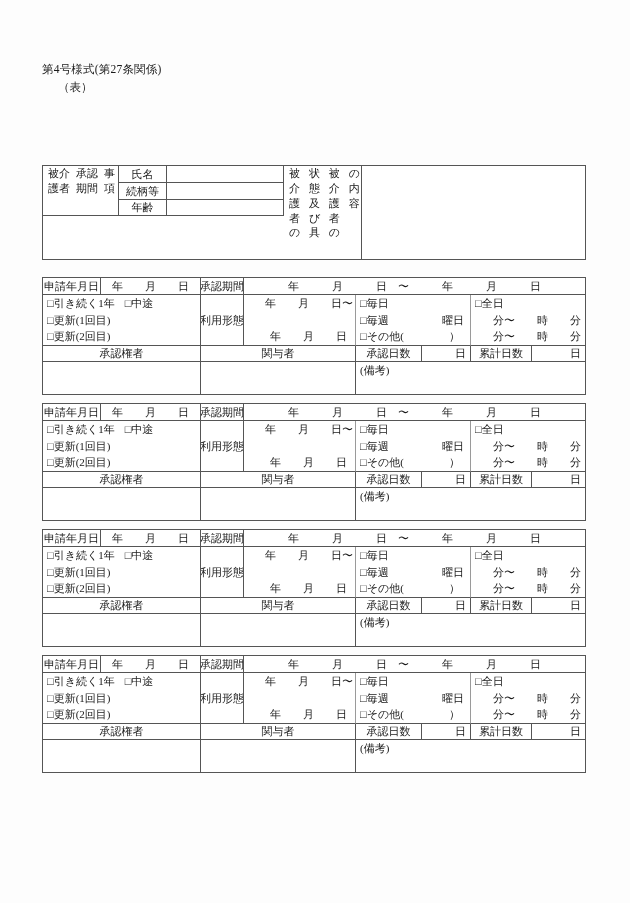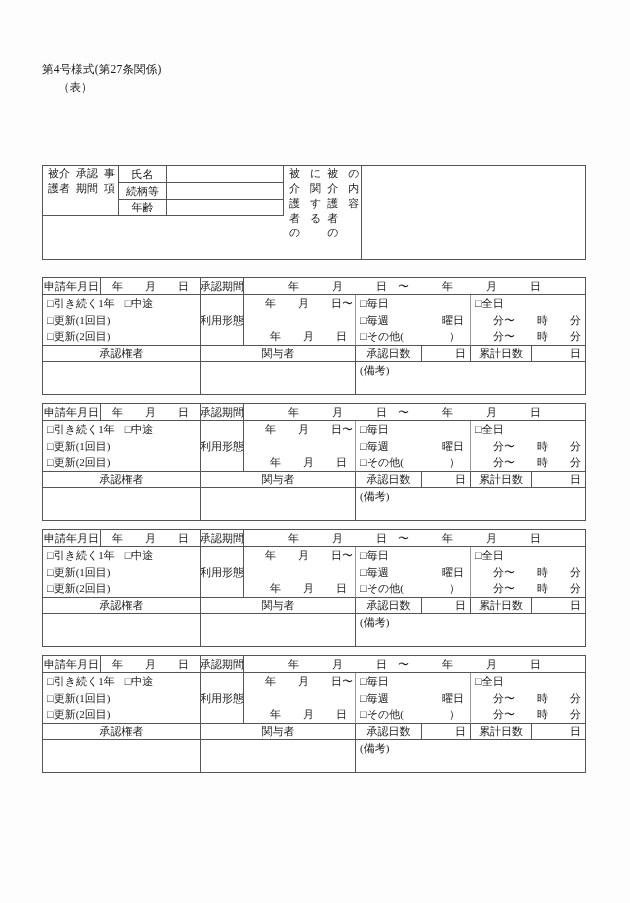--- a/index.html
+++ b/index.html
@@ -124,21 +124,21 @@
     <div class="cell ctr br bb" style="left:76px; top:17px; width:48px; height:17px;">続柄等</div>
     <div class="cell lft br bb" style="left:124px; top:17px; width:117px; height:17px;"></div>
 
     <div class="cell ctr br bb" style="left:76px; top:34px; width:48px; height:16px;">年齢</div>
     <div class="cell lft br bb" style="left:124px; top:34px; width:117px; height:16px;"></div>
 
 
     <div class="cell br" style="left:241px; top:0; width:78px; height:93px;">
       <div class="vlabel" style="letter-spacing:1px;">
         <span>被介護者の</span>
-        <span>に関する</span>
+        <span>状態及び具</span>
         <span>被介護者の</span>
         <span>の内容</span>
       </div>
     </div>
 
     <div class="cell top-left" style="left:319px; top:0; width:223px; height:93px;"></div>
   </div>
 
   <div id="records-host">
       <div class="tbl" style="left: 42px; top: 277px; width: 544px; height: 118px;">

